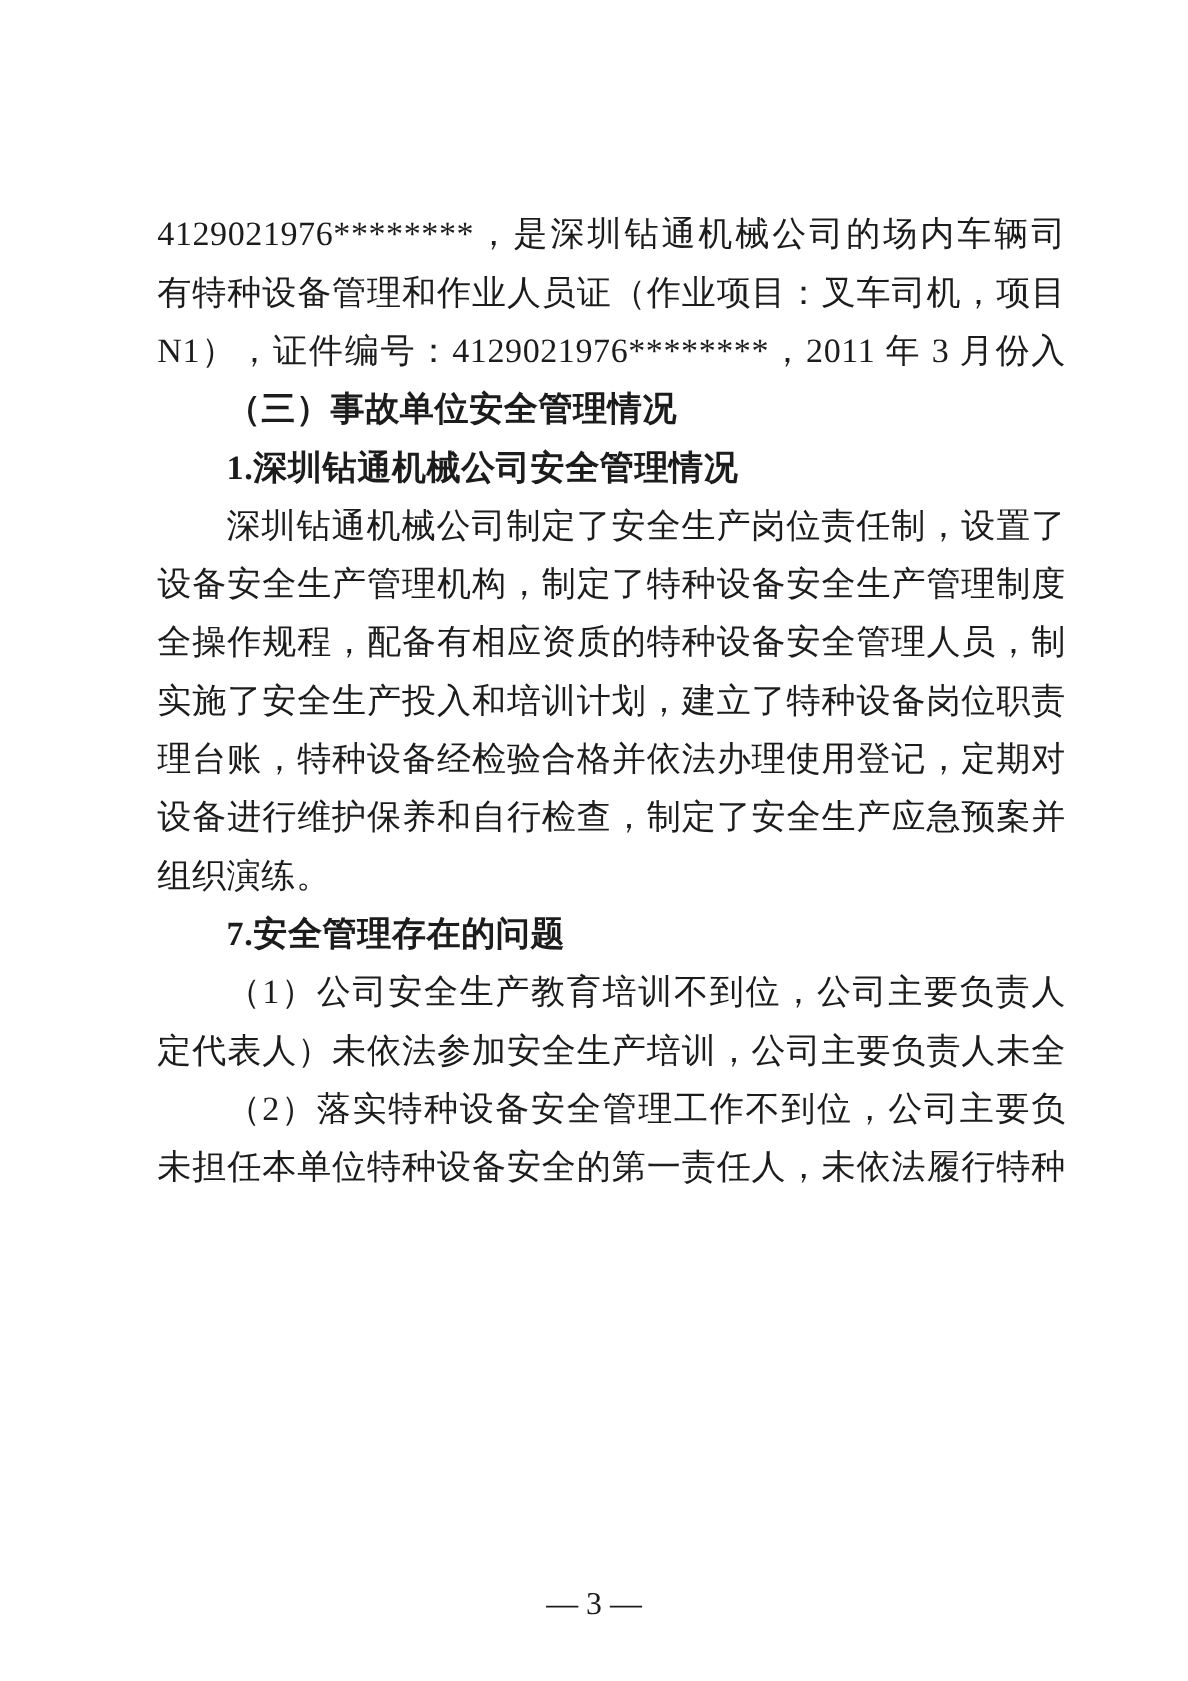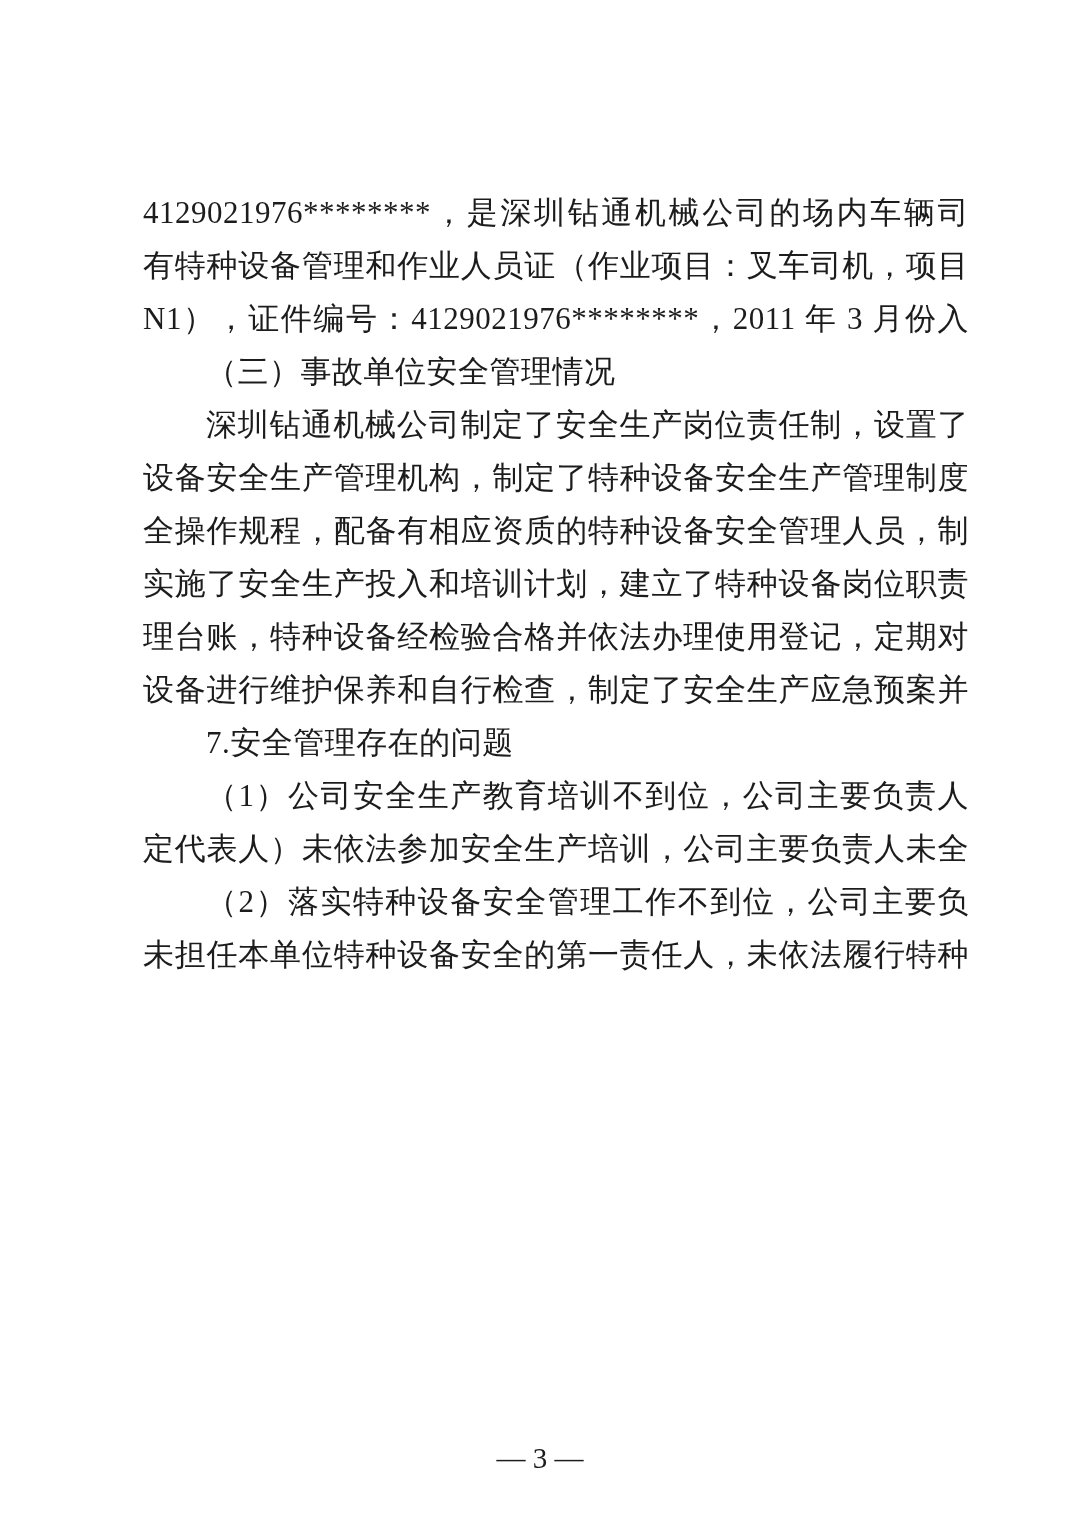--- a/index.html
+++ b/index.html
@@ -24,21 +24,21 @@
     }
     .line {
       font-size: 31px;
       line-height: 53px;
       height: 53px;
       overflow: hidden;
       text-align: left;
       letter-spacing: 0.5px;
     }
     .line.bold {
-      font-weight: normal;
+      font-weight: bold;
     }
     .line.indent {
       padding-left: 63px;
     }
     .line.full {
       text-align: justify;
       text-align-last: justify;
       text-justify: inter-character;
     }
     .footer {
@@ -54,26 +54,28 @@
   </style>
 </head>
 <body>
 
 <div class="page">
   <div class="doc">
       <div class="line full">4129021976********，是深圳钻通机械公司的场内车辆司机，持</div>
       <div class="line full">有特种设备管理和作业人员证（作业项目：叉车司机，项目代号：</div>
       <div class="line full">N1），证件编号：4129021976********，2011 年 3 月份入职公</div>
       <div class="line bold indent">（三）事故单位安全管理情况</div>
+      <div class="line bold indent">1.深圳钻通机械公司安全管理情况</div>
       <div class="line indent full">深圳钻通机械公司制定了安全生产岗位责任制，设置了特种</div>
       <div class="line full">设备安全生产管理机构，制定了特种设备安全生产管理制度和安</div>
       <div class="line full">全操作规程，配备有相应资质的特种设备安全管理人员，制定并</div>
       <div class="line full">实施了安全生产投入和培训计划，建立了特种设备岗位职责和管</div>
       <div class="line full">理台账，特种设备经检验合格并依法办理使用登记，定期对特种</div>
       <div class="line full">设备进行维护保养和自行检查，制定了安全生产应急预案并定期</div>
+      <div class="line">组织演练。</div>
       <div class="line bold indent">7.安全管理存在的问题</div>
       <div class="line indent full">（1）公司安全生产教育培训不到位，公司主要负责人（法</div>
       <div class="line full">定代表人）未依法参加安全生产培训，公司主要负责人未全面履</div>
       <div class="line indent full">（2）落实特种设备安全管理工作不到位，公司主要负责人</div>
       <div class="line full">未担任本单位特种设备安全的第一责任人，未依法履行特种设备</div>
     </div>
   <div class="footer">— 3 —</div>
 </div>
 
 </body></html>

